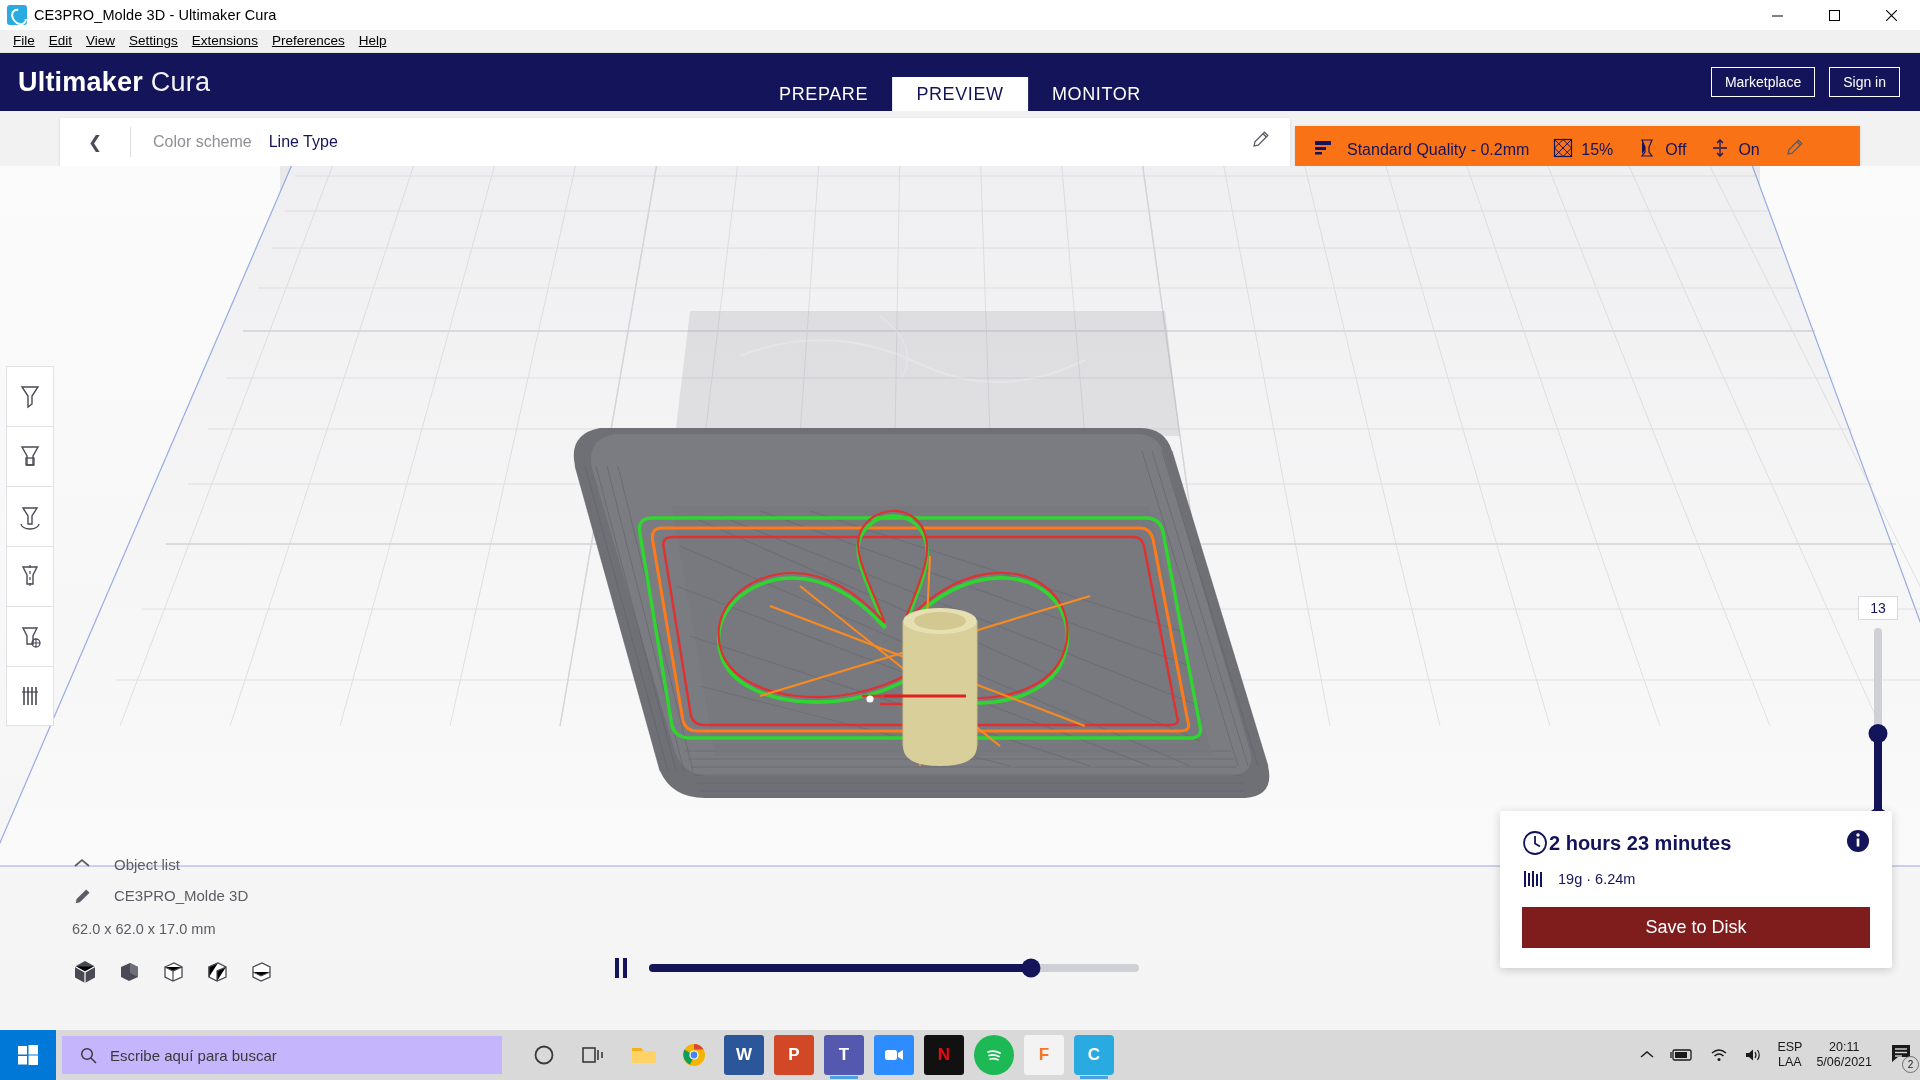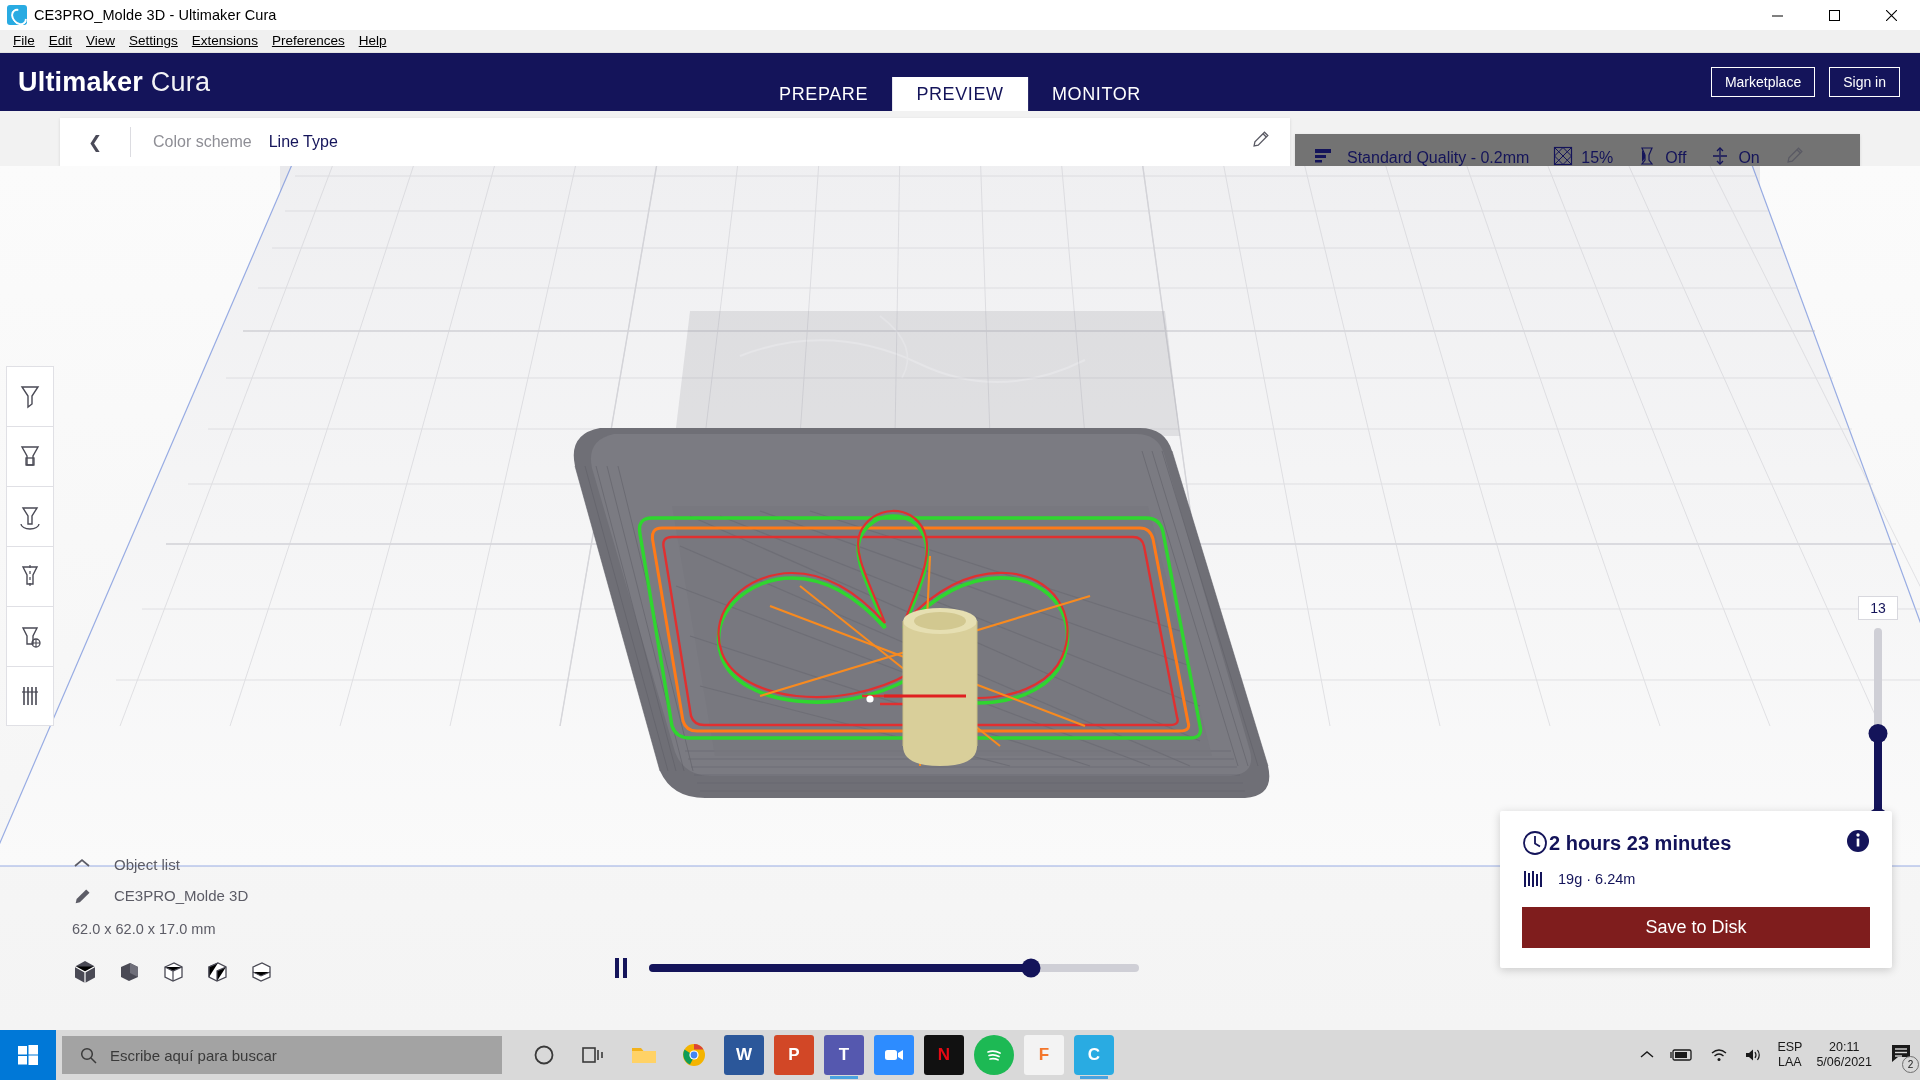--- a/index.html
+++ b/index.html
@@ -82,22 +82,22 @@
   }
   .vb-seg { display:flex; align-items:center; height:48px; }
   .vb-lbl { font-size:16px; color:#8e8e95; margin-left:22px; }
   .vb-val { font-size:16px; color:#14145a; margin-left:17px; }
   .vb-chev {
     margin-left:auto; margin-right:20px; font-size:17px; color:#4a4a58;
     cursor:pointer;
   }
   .vb-div { width:1px; height:30px; background:#dcdce1; }
   .vb-right {
-    position:absolute; left:1295px; top:16px; width:565px; height:48px;
-    background:#737373; display:flex; align-items:center;
+    position:absolute; left:1295px; top:8px; width:565px; height:48px;
+    background:#f97316; display:flex; align-items:center;
     box-shadow:0 1px 3px rgba(0,0,0,.12);
   }
   .prof-name { font-size:16px; color:#14145a; margin-left:12px; }
   .chip { display:flex; align-items:center; gap:8px; margin-left:24px; }
   .chip-val { font-size:16px; color:#14145a; }
   .pencil {
     width:20px; height:20px; color:#5a5a64; cursor:pointer;
   }
 
   
@@ -189,21 +189,21 @@
   
   .taskbar {
     position:absolute; left:0; bottom:0; width:1920px; height:50px;
     background:#d9d9d9; display:flex; align-items:center;
   }
   .startbtn {
     width:56px; height:50px; background:#0078d7;
     display:flex; align-items:center; justify-content:center; cursor:pointer;
   }
   .searchbox {
-    width:440px; height:38px; background:#a3a3a3; margin-left:6px;
+    width:440px; height:38px; background:#c4b5fd; margin-left:6px;
     display:flex; align-items:center; gap:13px; padding-left:18px;
   }
   .search-ph { font-size:15px; color:#3a3a3a; }
   .tb-apps { display:flex; align-items:center; gap:10px; margin-left:22px; }
   .app {
     width:40px; height:40px; display:flex; align-items:center;
     justify-content:center; cursor:pointer; position:relative;
     border-radius:3px; font-size:17px; font-weight:bold; color:#fff;
   }
   .app.active::after {

